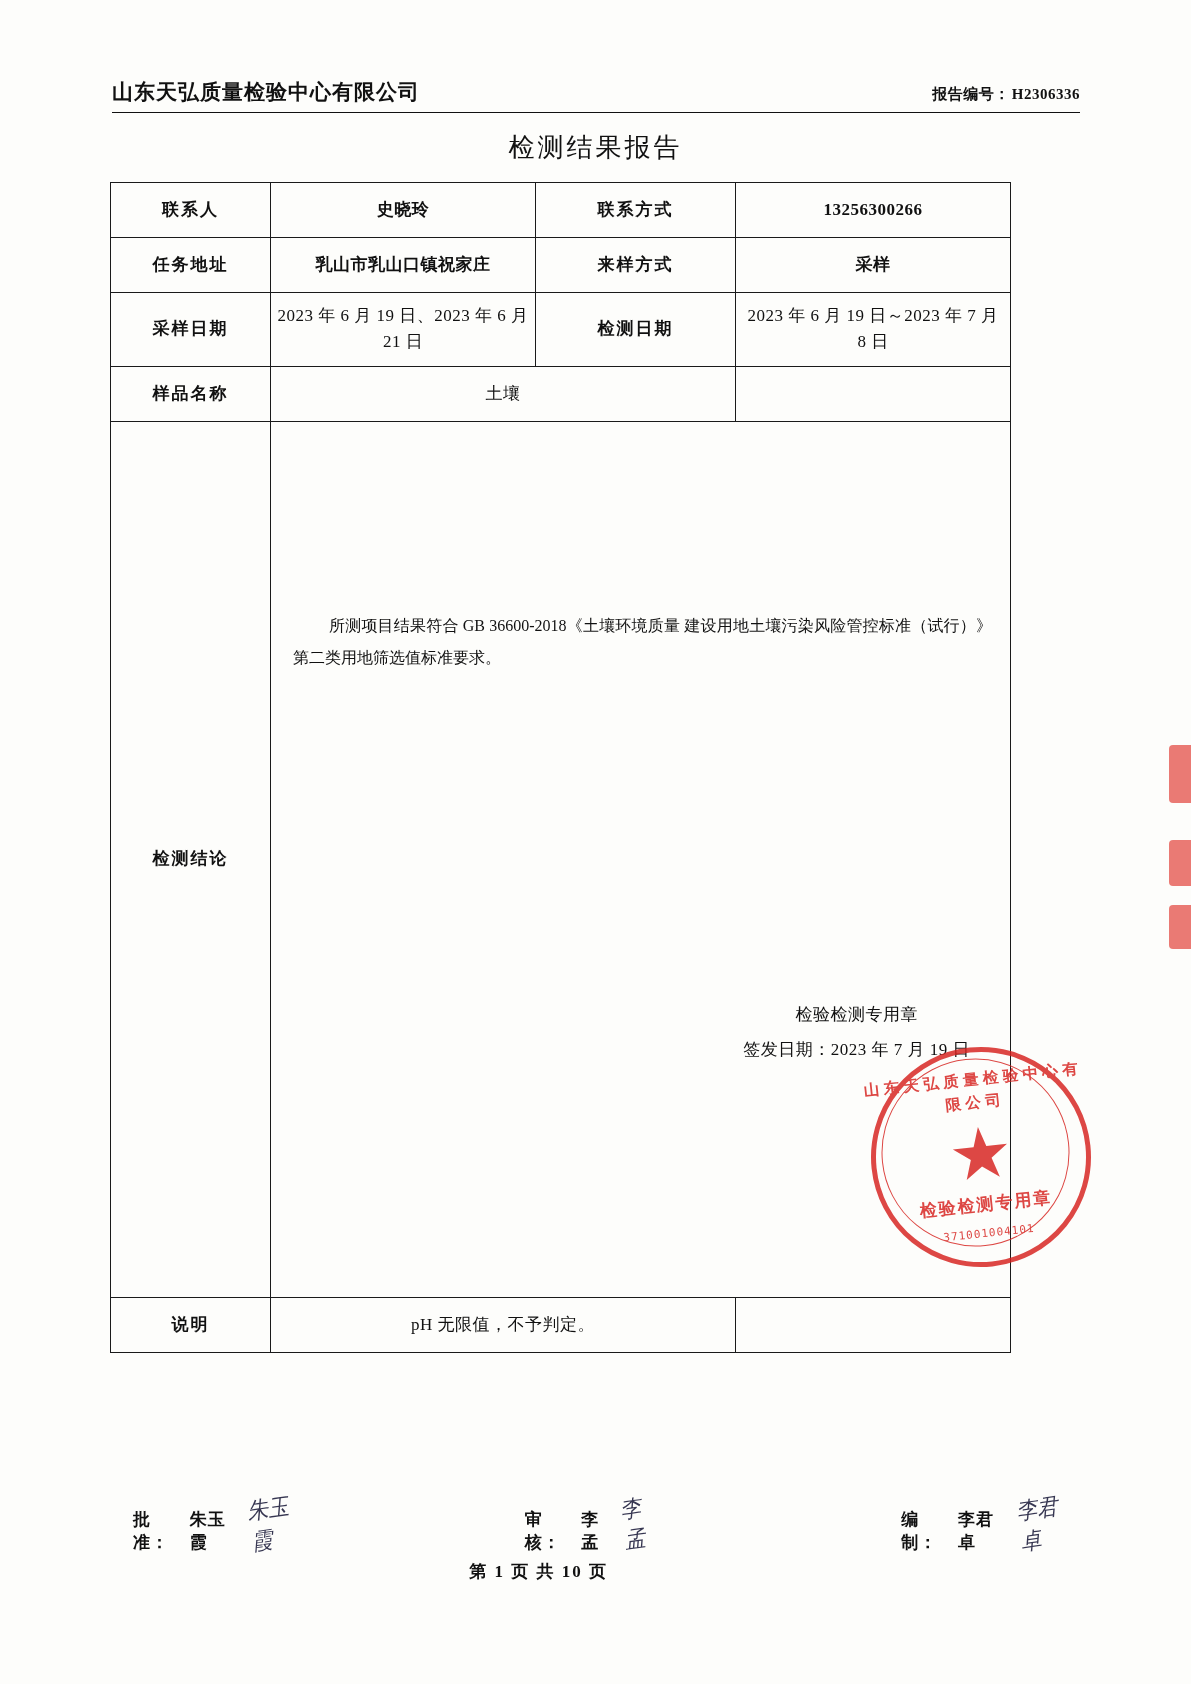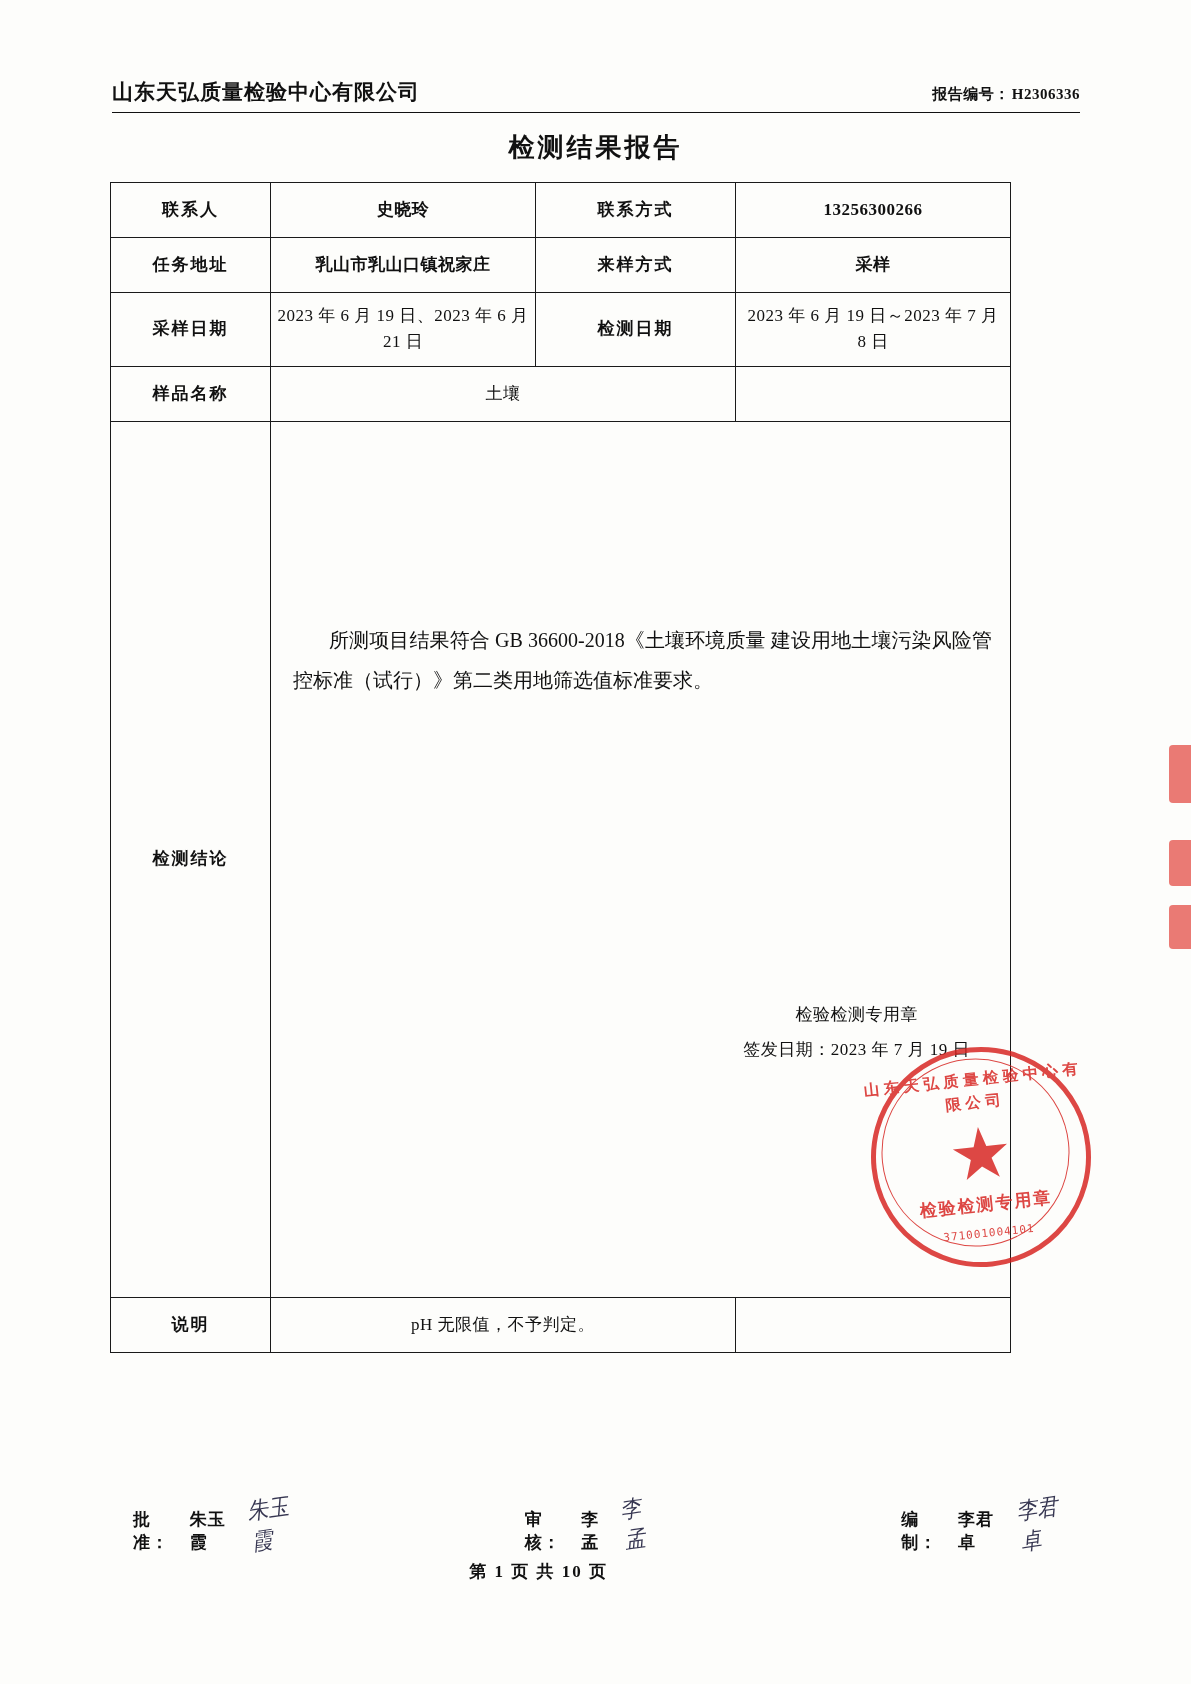--- a/index.html
+++ b/index.html
@@ -53,21 +53,21 @@
     padding-bottom: 2px;
   }
   .report-no .label { margin-right: 2px; }
   .report-title {
     position: absolute;
     top: 130px;
     left: 0;
     width: 1191px;
     text-align: center;
     font-size: 26px;
-    font-weight: bold;
+    font-weight: normal;
     letter-spacing: 3px;
     color: #111;
     font-family: "DejaVu Serif", serif;
   }
   
   table.main {
     position: absolute;
     left: 110px;
     top: 182px;
     width: 900px;
@@ -100,24 +100,24 @@
   }
   td.concl-body {
     text-align: left;
     vertical-align: top;
     position: relative;
     height: 855px;
     padding: 0;
   }
   .concl-text {
     position: absolute;
-    top: 198px;
+    top: 188px;
     left: 22px;
     right: 18px;
-    font-size: 20px;
+    font-size: 16px;
     line-height: 2.0;
     text-indent: 36px;
     text-align: justify;
     color: #111;
   }
   .sign-block {
     position: absolute;
     right: 40px;
     top: 575px;
     text-align: center;

